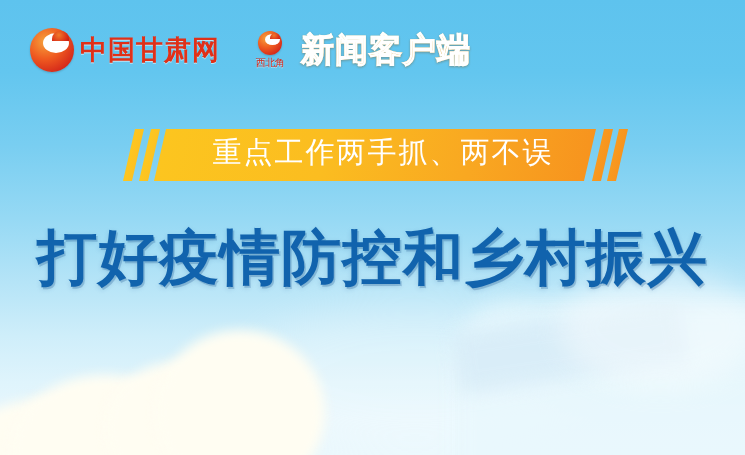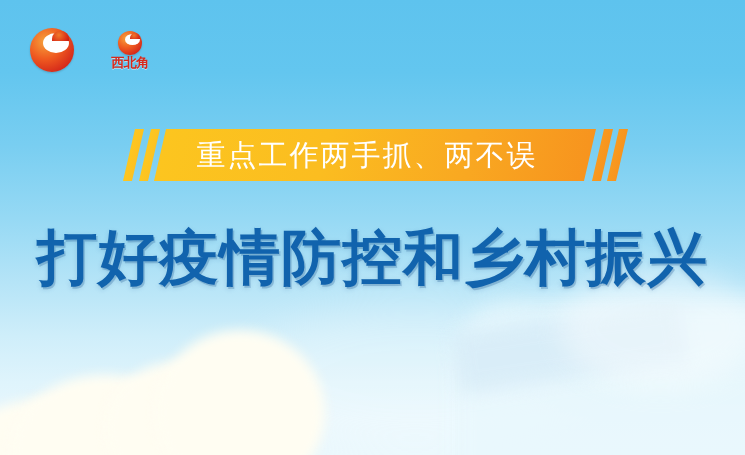--- a/index.html
+++ b/index.html
@@ -162,22 +162,22 @@
     align-items: center;
     justify-content: center;
     width: 44px;
   }
   .stamp .swoosh.sm { width: 24px; height: 24px; }
   .stamp .swoosh.sm::before { left: 7px;  top: 3px;  width: 15px; height: 11px; }
   .stamp .swoosh.sm::after  { left: 12px; top: 2px;  width: 10px; height: 6px; border-radius: 5px 5px 0 0; }
   .stamp .stamp-zh {
     margin-top: 1px;
     font-family: "DejaVu Sans", "Liberation Sans", sans-serif;
-    font-weight: bold;
-    font-size: 13px;
+    font-weight: normal;
+    font-size: 10px;
     line-height: 14px;
     color: #d8281a;
     letter-spacing: -.5px;
     white-space: nowrap;
     text-shadow: 0 1px 0 rgba(255,255,255,.5);
   }
 
   .gold-title {
     margin-left: 9px;
     font-family: "DejaVu Sans", "Liberation Sans", sans-serif;
@@ -213,26 +213,26 @@
   .slash.left-b  { left: 145px; width: 9px;  background: linear-gradient(90deg,#fdc71f,#fcc221); }
   .banner-main {
     position: absolute;
     left: 160px; top: 0;
     width: 430px; height: 52px;
     transform: skewX(-13deg);
     background: linear-gradient(90deg, #fcc51f 0%, #fbbd20 38%, #f9a821 72%, #f7941e 100%);
   }
   .banner-text {
     position: absolute;
-    left: 152px; top: 0;
+    left: 168px; top: 0;
     width: 430px; height: 52px;
     display: flex;
     align-items: center;
     justify-content: center;
-    font-family: Liberation Sans, sans-serif;
+    font-family: Liberation Mono, monospace;
     font-size: 29px;
     line-height: 32px;
     letter-spacing: 2px;
     color: #ffffff;
     white-space: nowrap;
     text-align: center;
   }
   .slash.right-a { left: 598px; width: 9px;  background: linear-gradient(90deg,#f8991f,#f7941e); }
   .slash.right-b { left: 613px; width: 9px;  background: linear-gradient(90deg,#f89a1f,#f7941e); }
 
@@ -283,28 +283,30 @@
     <div class="blob soft cloud-b"></div>
     <div class="blob soft cloud-c"></div>
     <div class="blob soft cloud-d"></div>
   </div>
 
   <div class="logo-bar">
 
     <div class="logo-group first">
       <span class="swoosh lg"></span>
       <span class="cn-name">
+        <span class="zh">中国甘肃网</span>
       </span>
     </div>
 
     <div class="logo-group second">
       <span class="stamp">
         <span class="swoosh sm"></span>
         <span class="stamp-zh">西北角</span>
       </span>
+      <span class="gold-title">新闻客户端</span>
     </div>
 
   </div>
 
   <div class="banner-row">
     <div class="slash left-a"></div>
     <div class="slash left-b"></div>
     <div class="banner-main"></div>
     <div class="banner-text">重点工作两手抓、两不误</div>
     <div class="slash right-a"></div>

